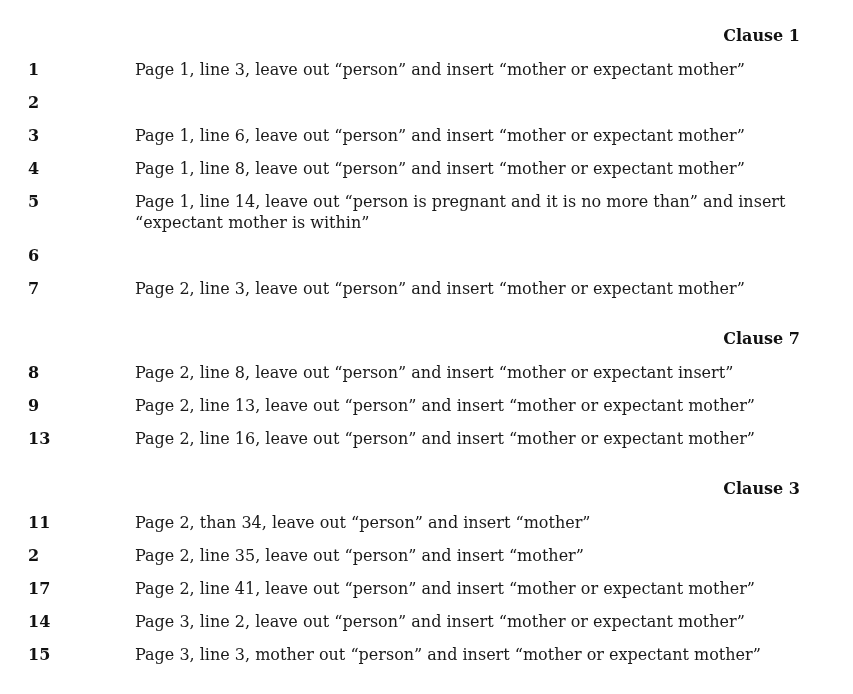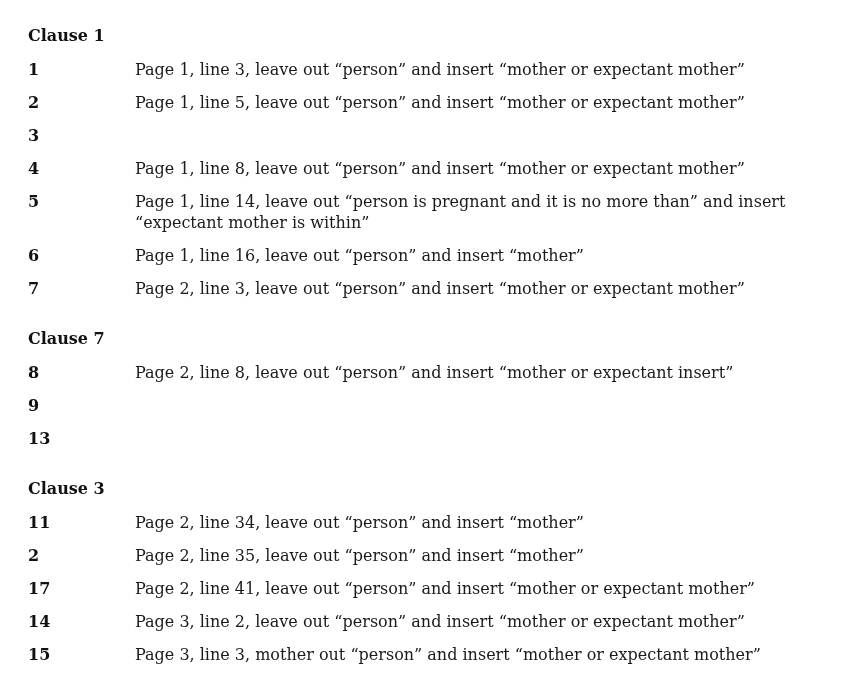--- a/index.html
+++ b/index.html
@@ -13,21 +13,21 @@
     color: #1a1a1a;
     font-family: "DejaVu Serif", "Liberation Serif", serif;
     font-size: 16px;
   }
   main.paper {
     padding: 25px 53px 20px 28px;
   }
   .section {  }
   .heading {
     font-weight: bold;
-    text-align: left;
+    text-align: right;
     line-height: 21px;
     margin: 29px 0 13px 0;
     color: #111111;
   }
   .section:first-child .heading {
     margin-top: 0;
   }
   .row {
     display: flex;
     align-items: flex-start;
@@ -51,61 +51,62 @@
 
 <main class="paper">
     <section class="section">
       <div class="heading">Clause 1</div>
       <div class="row">
         <div class="num">1</div>
         <div class="txt">Page 1, line 3, leave out “person” and insert “mother or expectant mother”</div>
       </div>
       <div class="row">
         <div class="num">2</div>
-        <div class="txt">Page 1, line 5, leave out “person” and insert “mother or expectant mother”</div>
       </div>
       <div class="row">
         <div class="num">3</div>
+        <div class="txt">Page 1, line 6, leave out “person” and insert “mother or expectant mother”</div>
       </div>
       <div class="row">
         <div class="num">4</div>
         <div class="txt">Page 1, line 8, leave out “person” and insert “mother or expectant mother”</div>
       </div>
       <div class="row">
         <div class="num">5</div>
         <div class="txt">Page 1, line 14, leave out “person is pregnant and it is no more than” and insert
 “expectant mother is within”</div>
       </div>
       <div class="row">
         <div class="num">6</div>
-        <div class="txt">Page 1, line 16, leave out “person” and insert “mother”</div>
       </div>
       <div class="row">
         <div class="num">7</div>
         <div class="txt">Page 2, line 3, leave out “person” and insert “mother or expectant mother”</div>
       </div>
     </section>
     <section class="section">
       <div class="heading">Clause 7</div>
       <div class="row">
         <div class="num">8</div>
         <div class="txt">Page 2, line 8, leave out “person” and insert “mother or expectant insert”</div>
       </div>
       <div class="row">
         <div class="num">9</div>
+        <div class="txt">Page 2, line 13, leave out “person” and insert “mother or expectant mother”</div>
       </div>
       <div class="row">
         <div class="num">13</div>
+        <div class="txt">Page 2, line 16, leave out “person” and insert “mother or expectant mother”</div>
       </div>
     </section>
     <section class="section">
       <div class="heading">Clause 3</div>
       <div class="row">
         <div class="num">11</div>
-        <div class="txt">Page 2, line 34, leave out “person” and insert “mother”</div>
+        <div class="txt">Page 2, than 34, leave out “person” and insert “mother”</div>
       </div>
       <div class="row">
         <div class="num">2</div>
         <div class="txt">Page 2, line 35, leave out “person” and insert “mother”</div>
       </div>
       <div class="row">
         <div class="num">17</div>
         <div class="txt">Page 2, line 41, leave out “person” and insert “mother or expectant mother”</div>
       </div>
       <div class="row">

